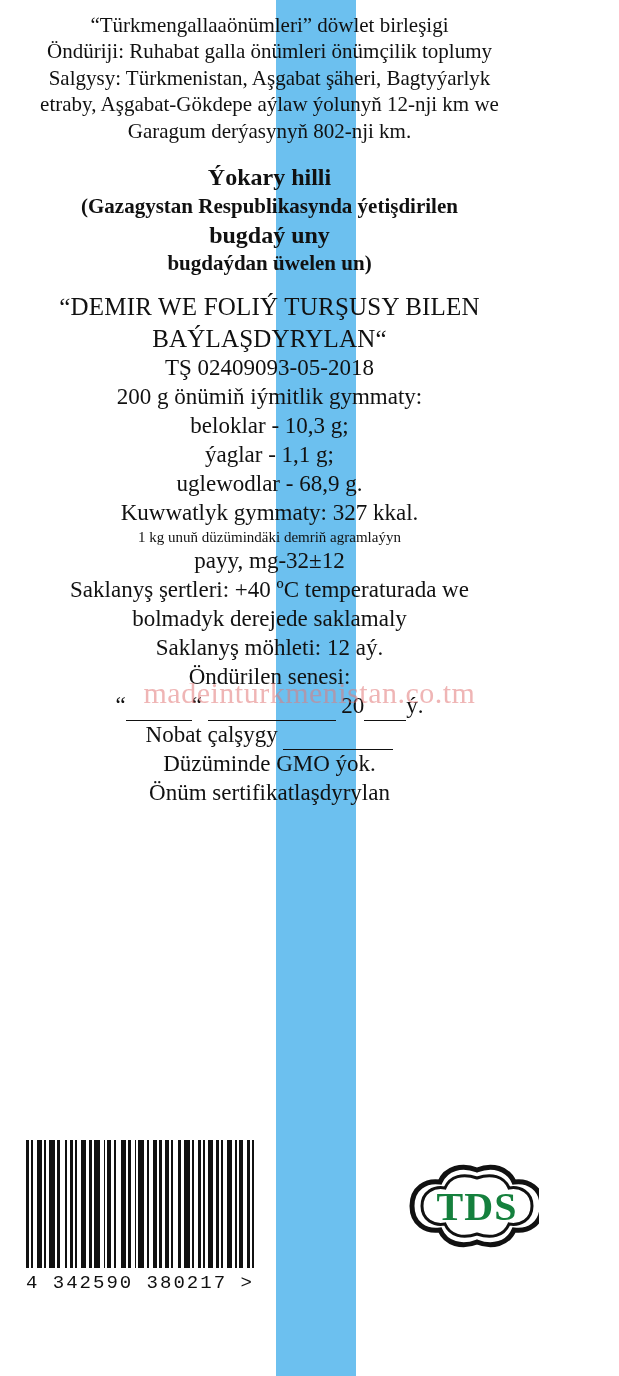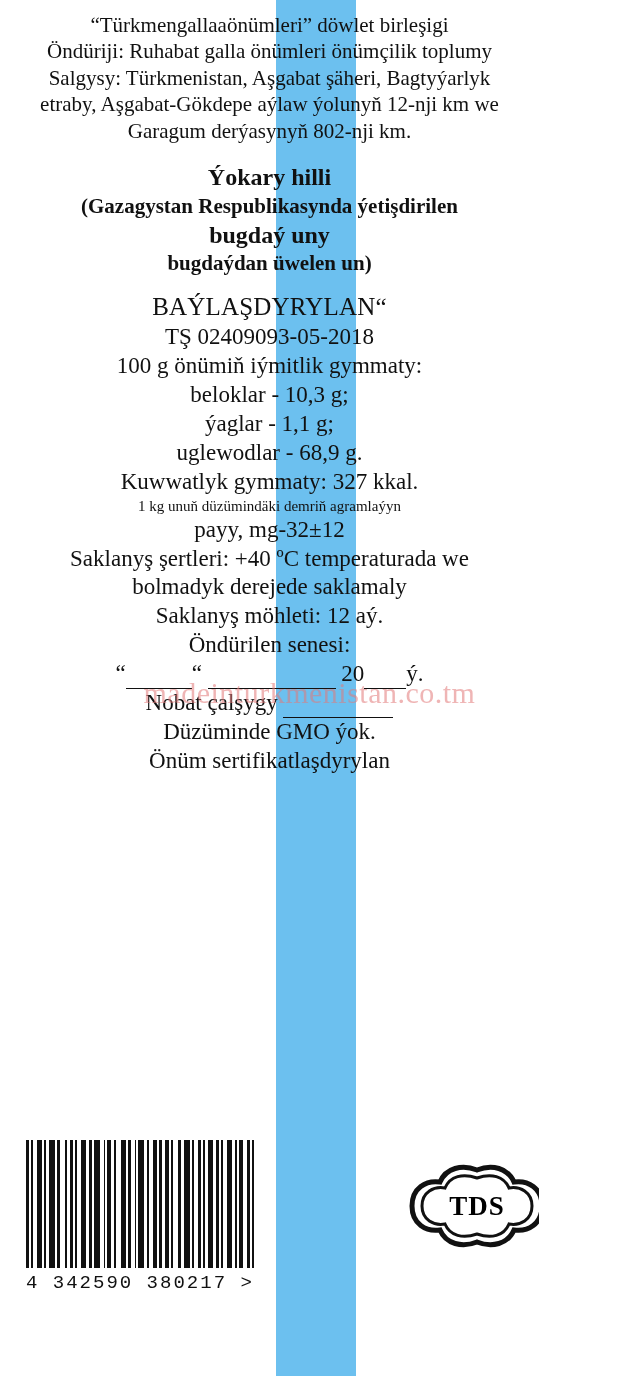--- a/index.html
+++ b/index.html
@@ -134,23 +134,23 @@
     position: absolute;
     left: 0;
     top: 0;
     width: 170px;
     height: 104px;
     display: flex;
     align-items: center;
     justify-content: center;
     font-family: "Liberation Serif", serif;
     font-weight: bold;
-    font-size: 27px;
+    font-size: 40px;
     letter-spacing: 1px;
-    color: #000000;
+    color: #15803d;
   }
   .nowrap { white-space: nowrap; }
 </style>
 </head>
 <body>
 
 <div class="page">
 
   <div class="blue-stripe"></div>
 
@@ -165,26 +165,27 @@
     </div>
 
     <div class="title-block">
       <div class="line">Ýokary hilli</div>
       <div class="line title-sub">(Gazagystan Respublikasynda ýetişdirilen</div>
       <div class="line">bugdaý uny</div>
       <div class="line title-sub">bugdaýdan üwelen un)</div>
     </div>
 
     <div class="quote-block">
+      <div class="line">“DEMIR WE FOLIÝ TURŞUSY BILEN</div>
       <div class="line">BAÝLAŞDYRYLAN“</div>
     </div>
 
     <div class="spec-block">
       <div class="line">TŞ 02409093-05-2018</div>
-      <div class="line">100 g önümiň iýmitlik gymmaty:</div>
+      <div class="line">200 g önümiň iýmitlik gymmaty:</div>
       <div class="line">beloklar - 10,3 g;</div>
       <div class="line">ýaglar - 1,1 g;</div>
       <div class="line">uglewodlar - 68,9 g.</div>
       <div class="line">Kuwwatlyk gymmaty: 327 kkal.</div>
       <div class="line small">1 kg unuň düzümindäki demriň agramlaýyn</div>
       <div class="line">
         <span>payy, mg-</span><span>32±12</span>
       </div>
 
 

